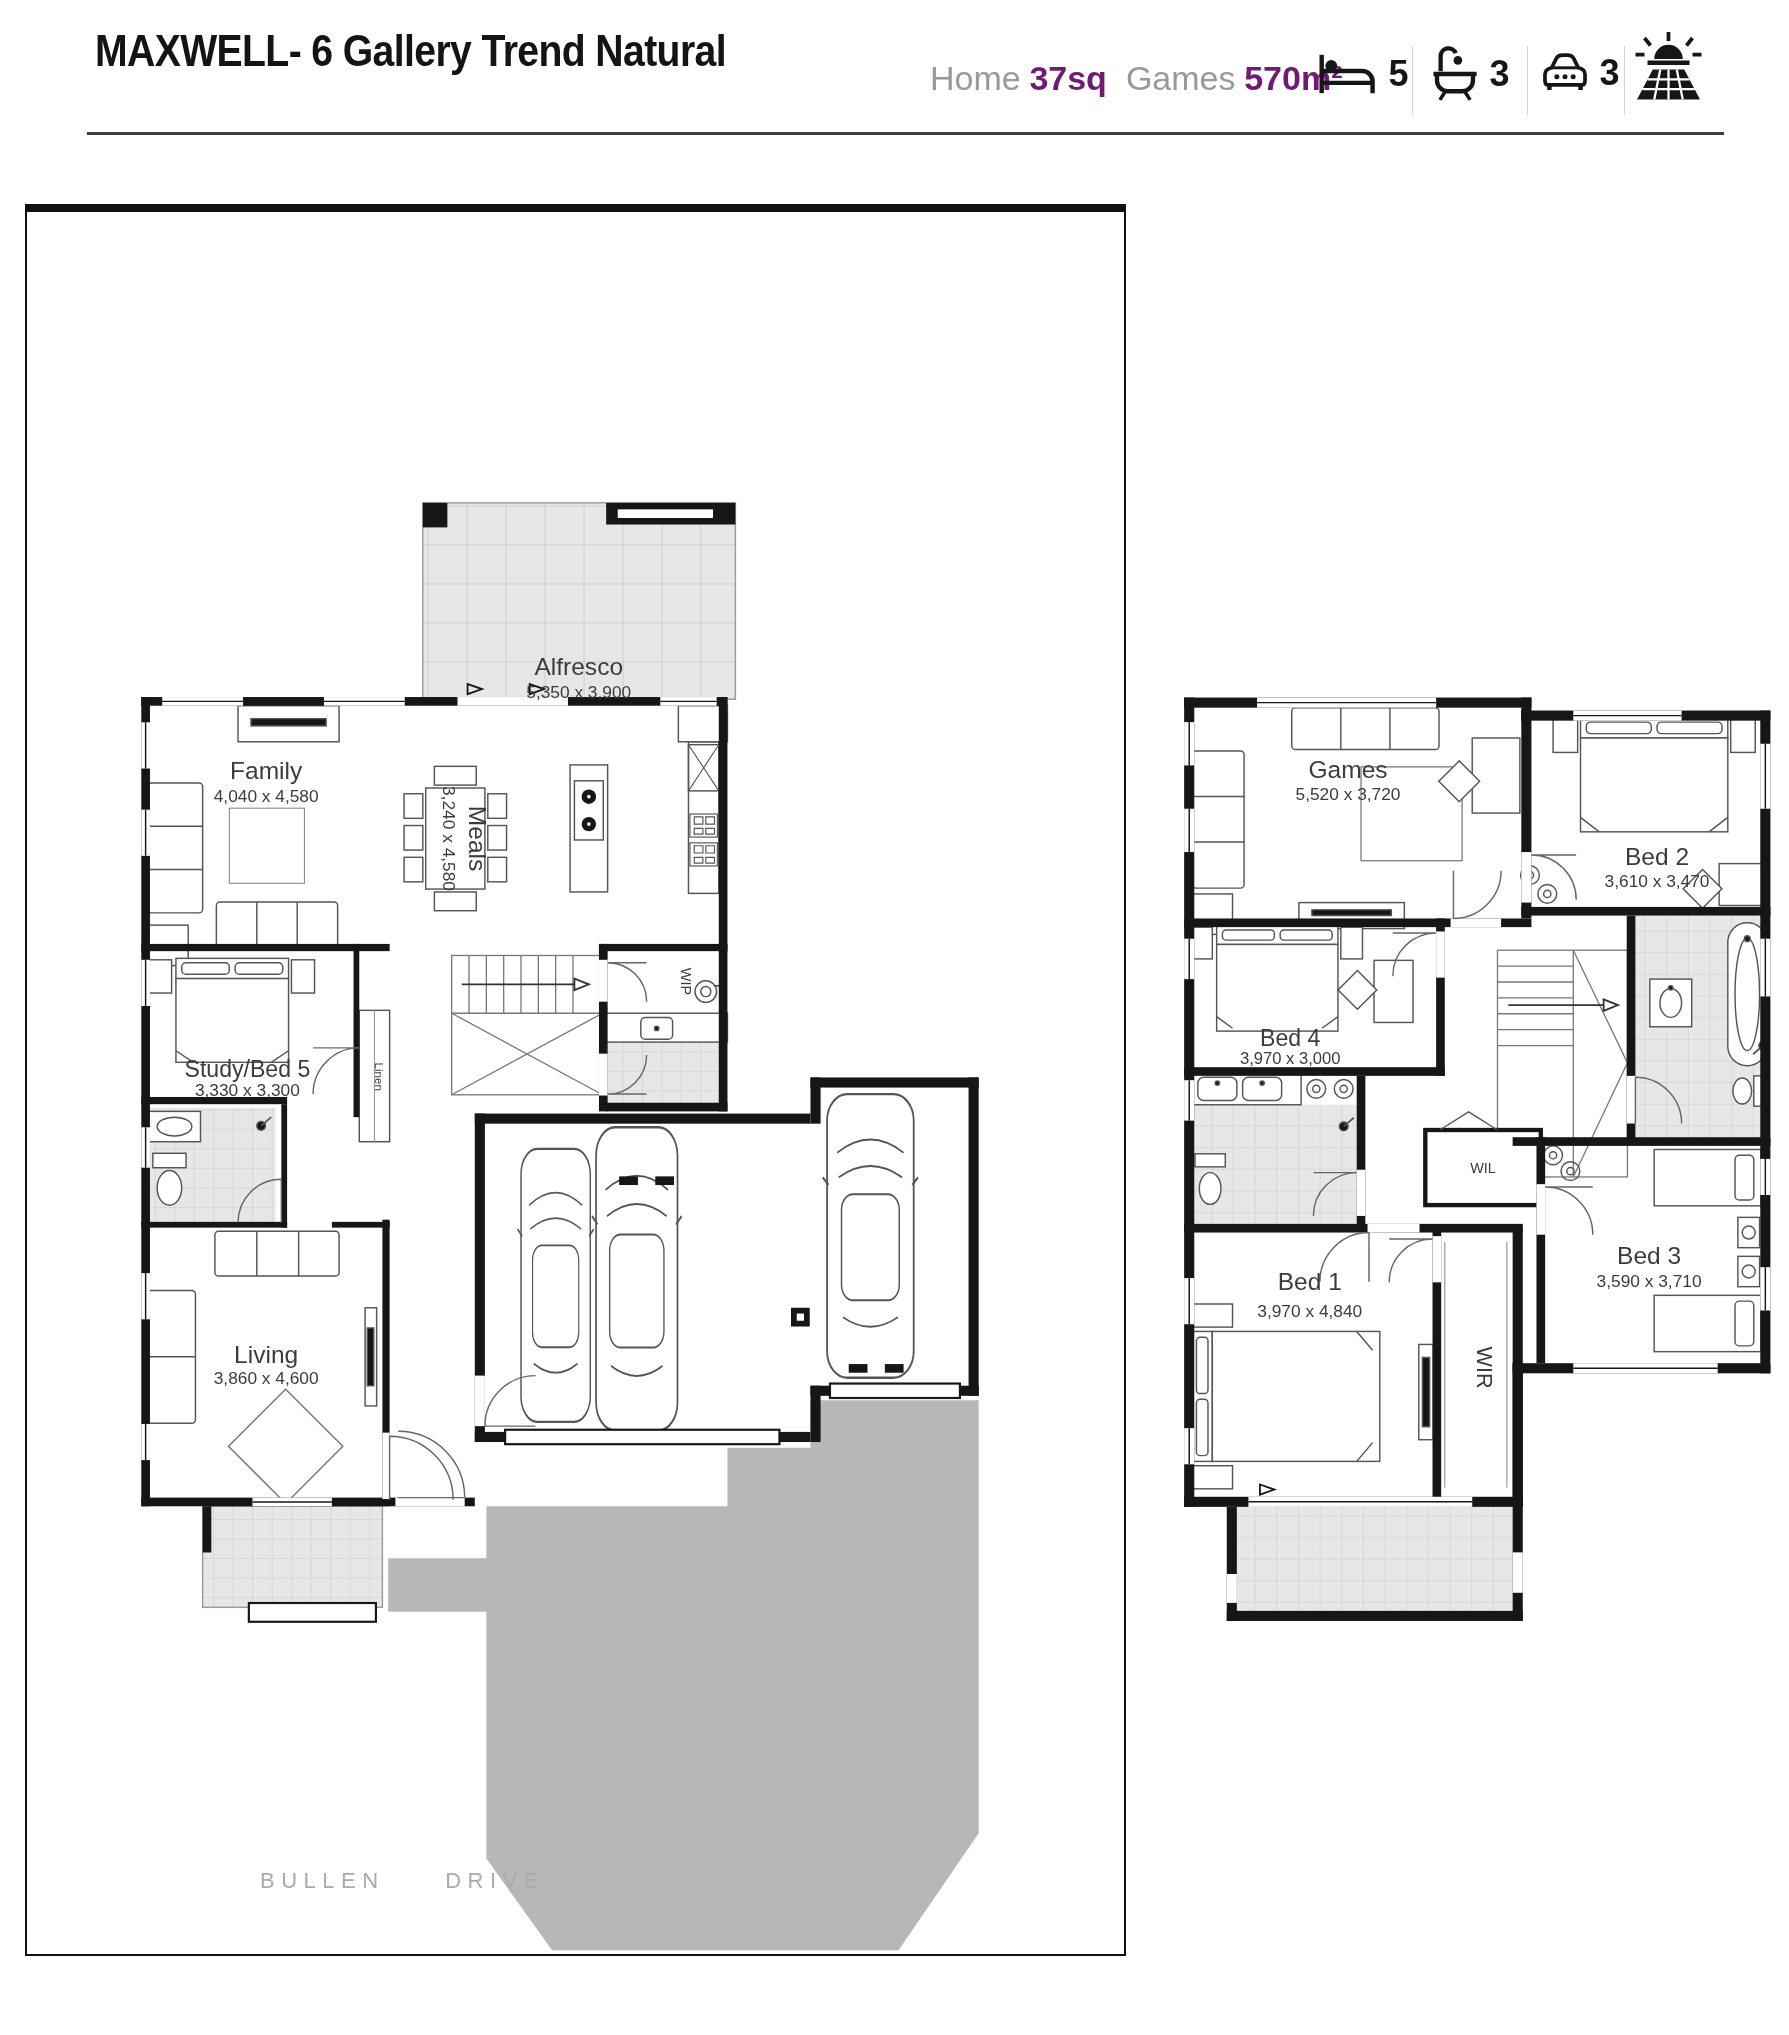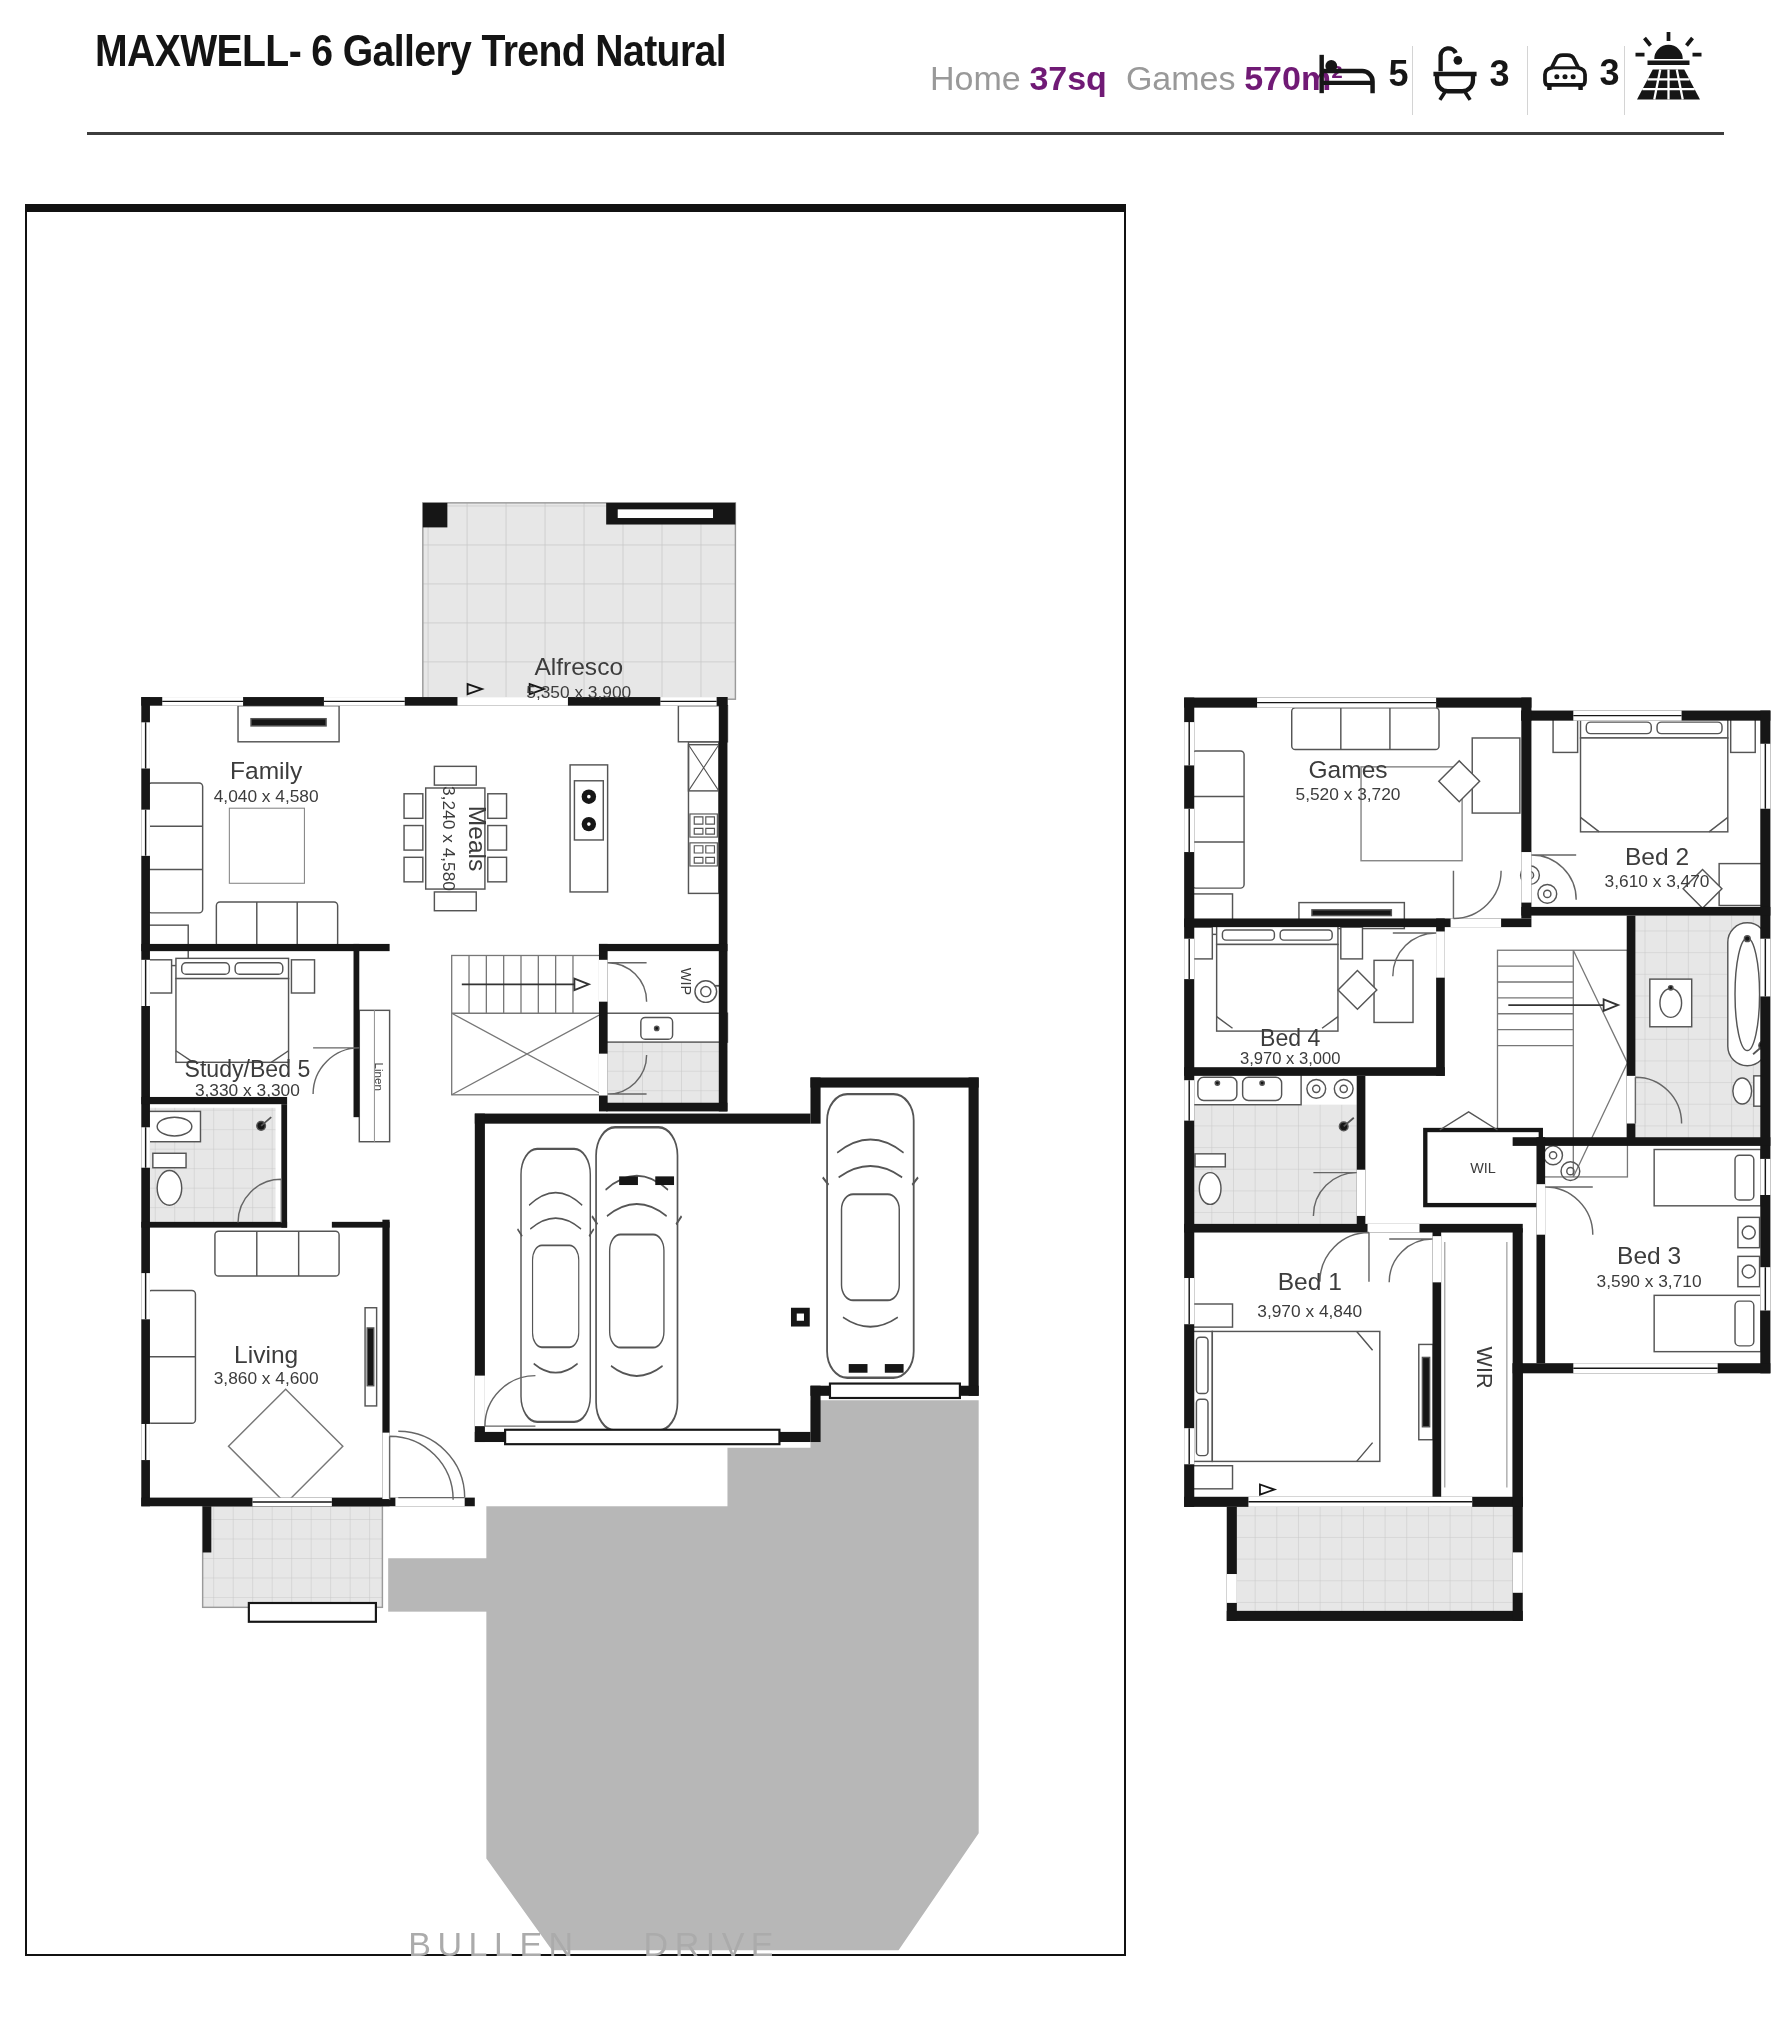--- a/index.html
+++ b/index.html
@@ -13,22 +13,22 @@
          white-space:nowrap;}
   .stats .val{color:#701a75;font-weight:bold;margin:0 19px 0 8.7px;}
   .icon-group{position:absolute;display:flex;align-items:center;gap:11.5px;}
   .icon-count{font-size:36px;font-weight:bold;color:#161616;}
   .vdiv{position:absolute;top:46px;height:69px;width:1.4px;background:#d4d4d4;}
   .rule{position:absolute;left:87px;top:132px;width:1637px;height:2.9px;background:#3d3d3d;}
   
   .site-box{position:absolute;left:25px;top:204px;width:1101px;height:1752px;
             box-sizing:border-box;border-top:8.7px solid #111;border-left:2.2px solid #111;
             border-right:2.2px solid #111;border-bottom:2.9px solid #111;}
-  .street{position:absolute;left:260px;top:1925px;width:520px;text-align:right;
-          font-size:34px;color:#ababab;letter-spacing:6.5px;word-spacing:48px;}
+  .street{position:absolute;left:260px;top:1868px;width:520px;text-align:left;
+          font-size:22px;color:#ababab;letter-spacing:6.5px;word-spacing:48px;}
   svg text{font-family:"Liberation Sans",sans-serif;fill:#3c3c3c;}
   .rn{font-size:34px;}
   .rd{font-size:24px;}
 </style>
 </head>
 <body>
 
 <div class="sheet">
 
   <div class="title">MAXWELL- 6 Gallery Trend Natural</div>

